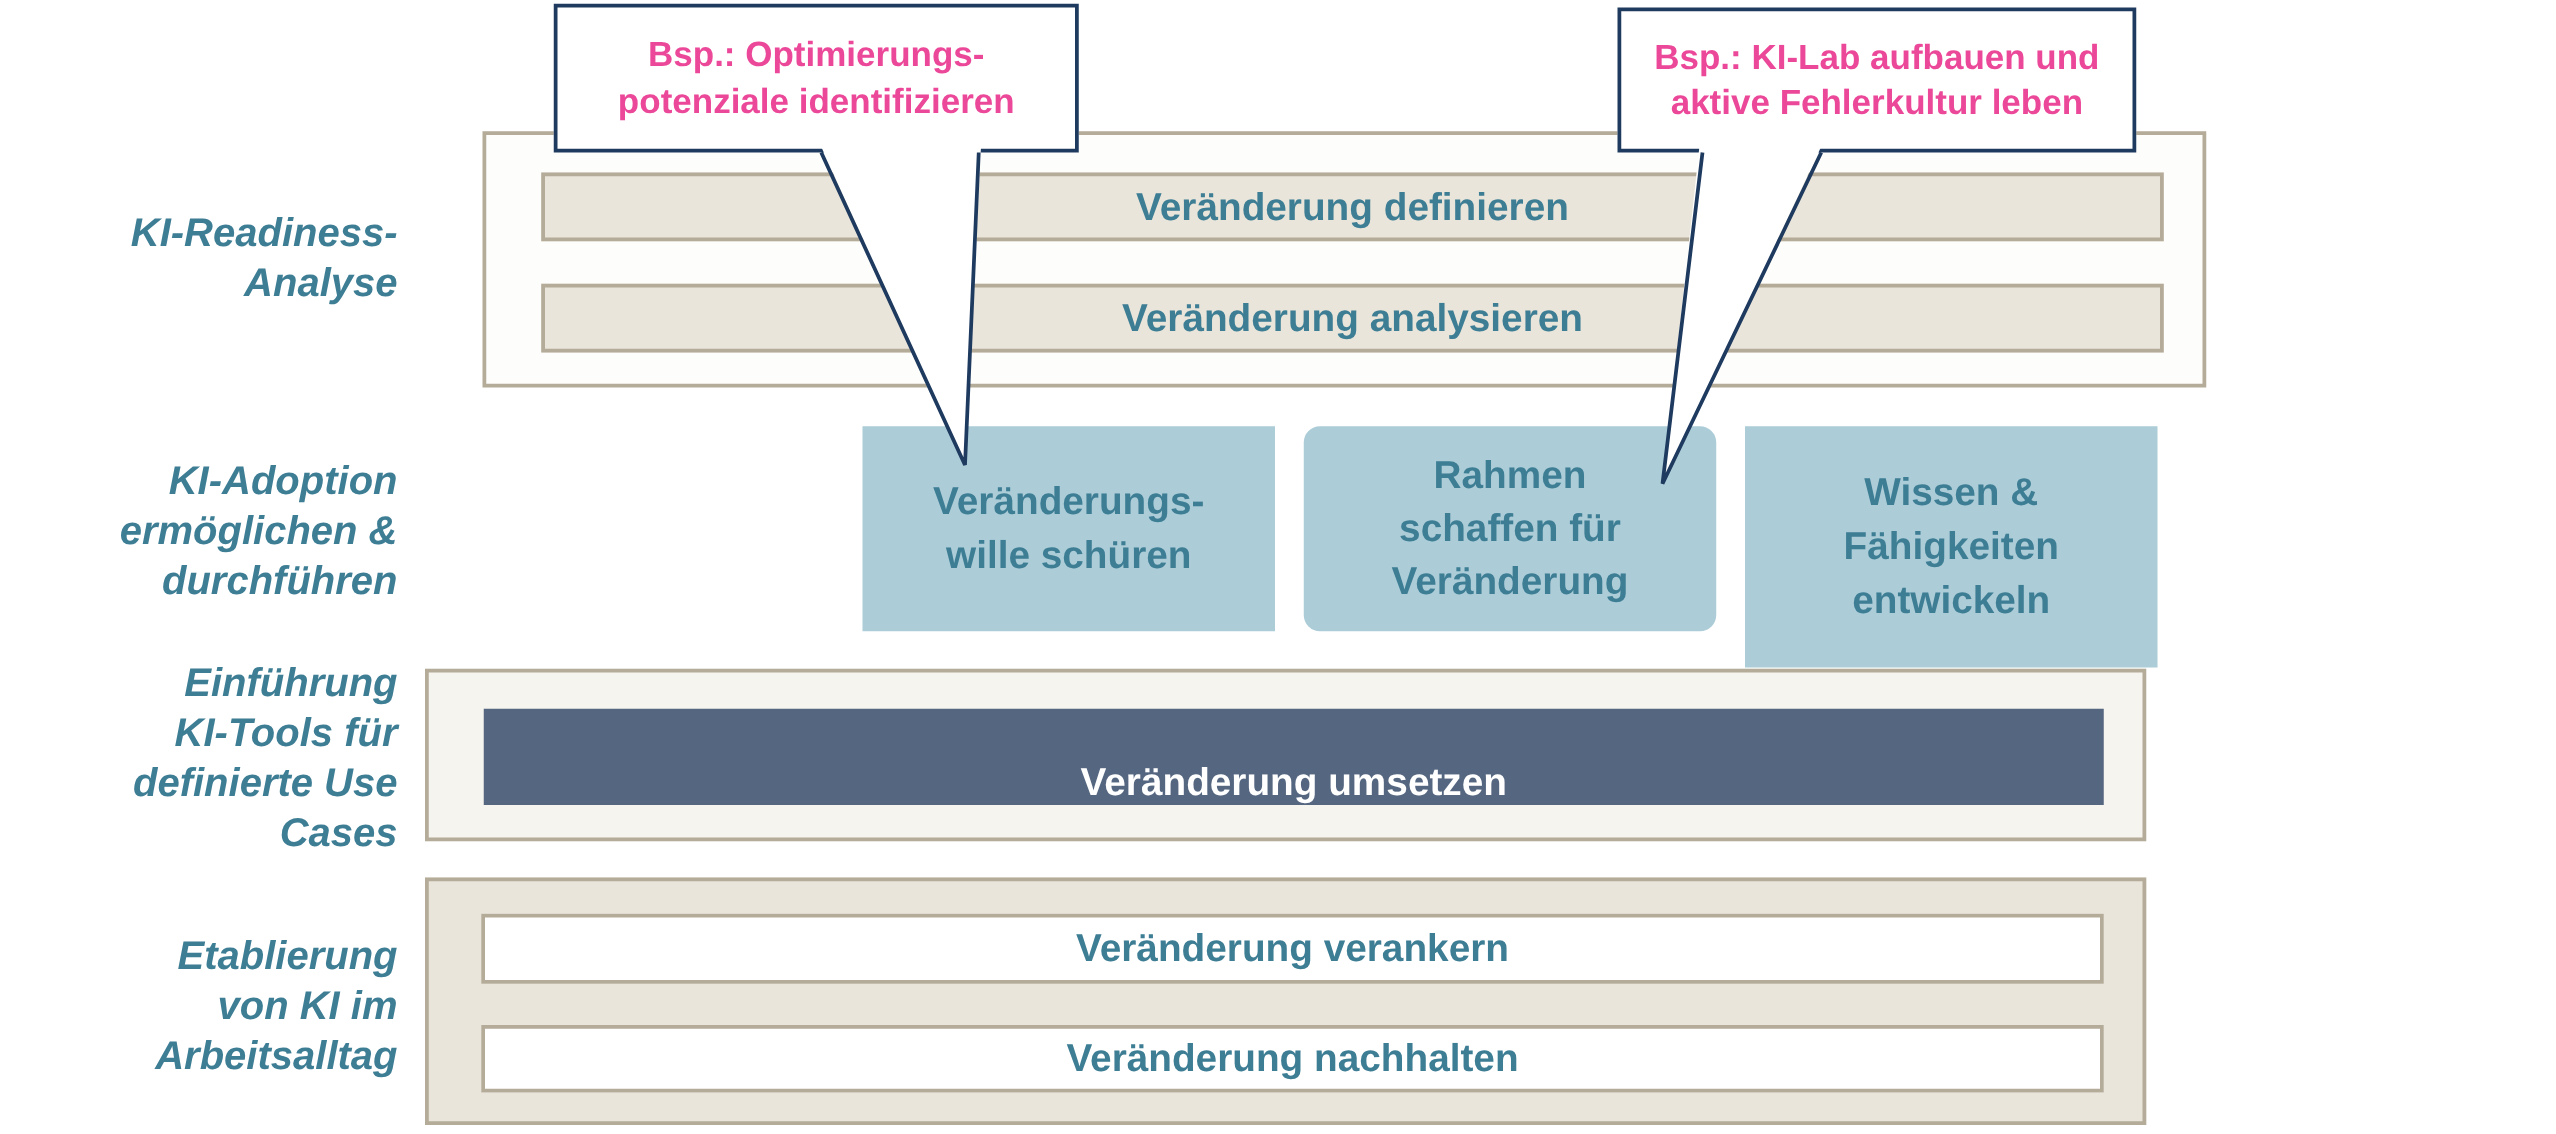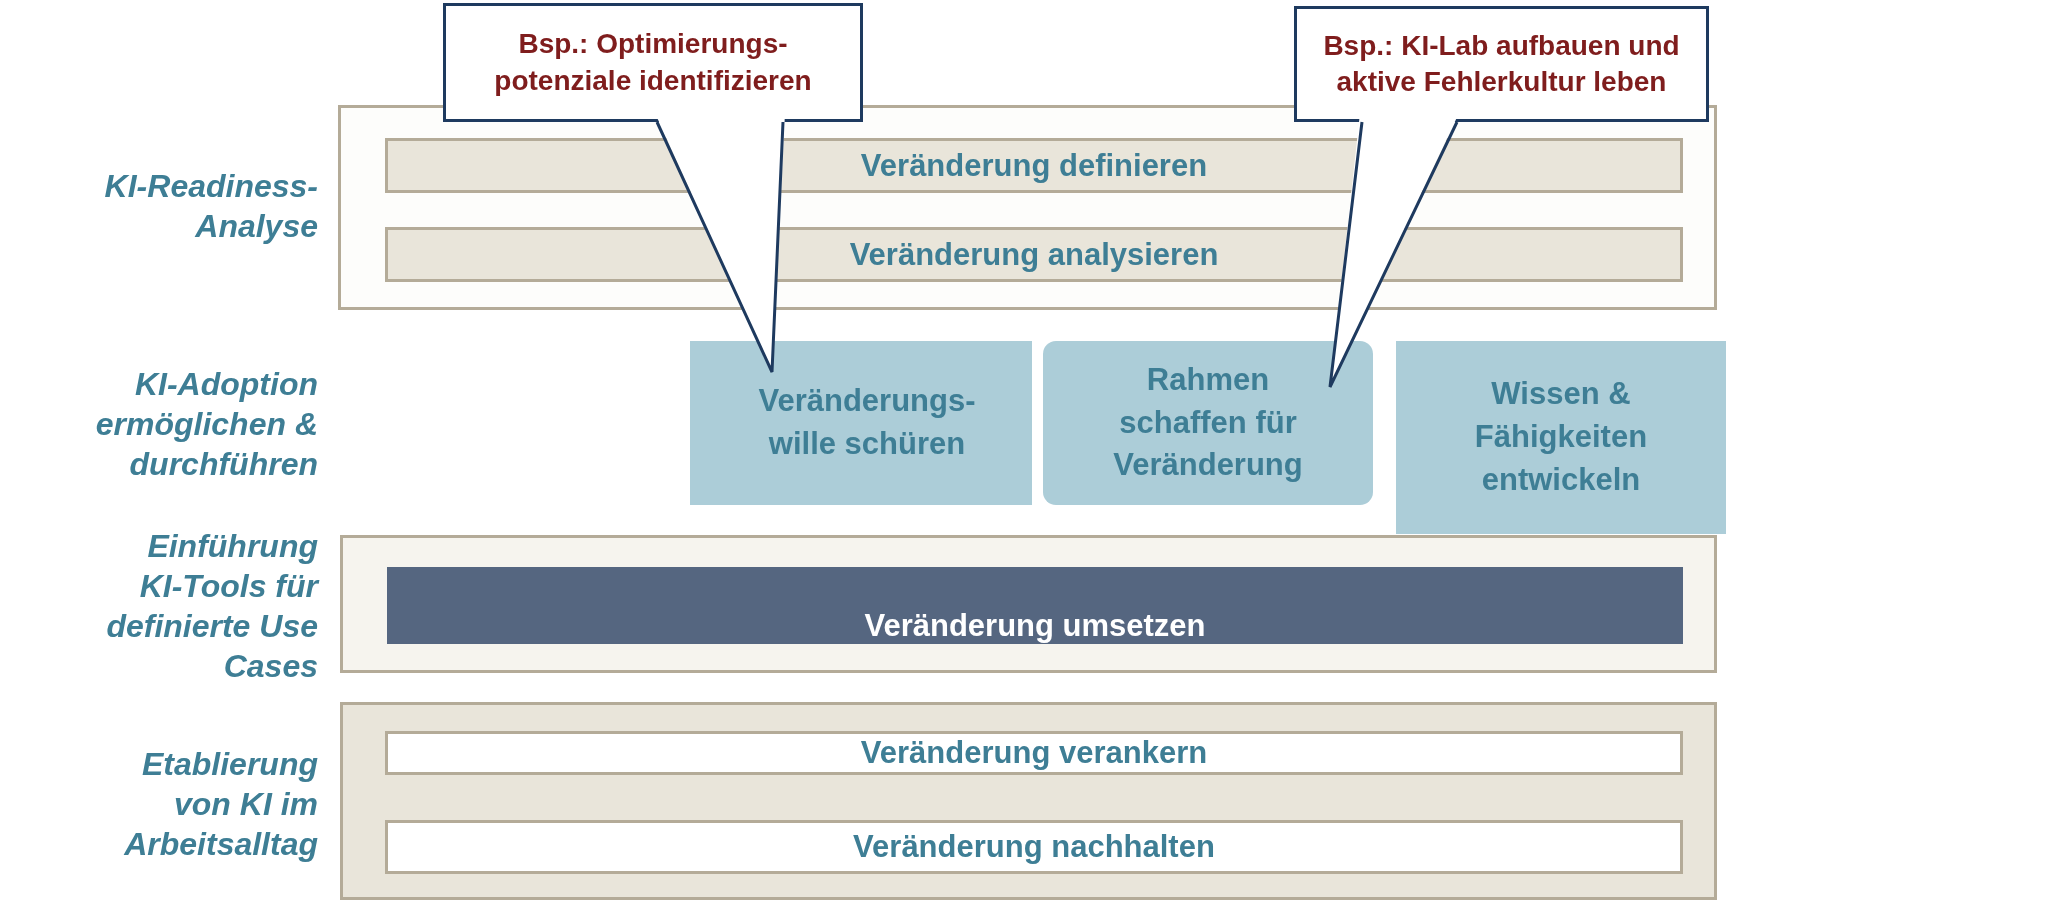--- a/index.html
+++ b/index.html
@@ -8,42 +8,42 @@
     font-family:"Liberation Sans",sans-serif;overflow:hidden;
   }
   .side-label{
     position:absolute;left:16px;width:302px;text-align:right;
     color:#3e7e95;font-weight:bold;font-style:italic;
     font-size:32px;line-height:1.25;white-space:pre-line;
   }
   .panel{
     position:absolute;border:3px solid #b4ab98;box-sizing:border-box;
   }
-  .panel-light{background:#fdfdfb;}
+  .panel-light{background:#fdfdfb;margin-left:48px;}
   .panel-cream{background:#f6f4ee;}
   .panel-beige{background:#e9e5da;}
   .inner-bar{
     position:absolute;box-sizing:border-box;
     display:flex;align-items:center;justify-content:center;
     font-weight:bold;font-size:31px;color:#3e7e95;text-align:center;
   }
   .bar-beige{background:#e9e5da;border:3px solid #b4ab98;}
   .bar-white{background:#ffffff;border:3px solid #b4ab98;}
   .bar-dark{background:#556680;color:#ffffff;border:none;}
   .blue-box{
     position:absolute;background:#accdd8;
     display:flex;align-items:center;justify-content:center;
     text-align:center;color:#3e7e95;font-weight:bold;
     font-size:31px;line-height:1.38;white-space:pre-line;
   }
   .callout{
     position:absolute;background:#ffffff;border:3px solid #1e3a5f;
     box-sizing:border-box;z-index:5;
     display:flex;align-items:center;justify-content:center;
-    text-align:center;color:#7f1d1d;font-weight:bold;
+    text-align:center;color:#ec4899;font-weight:bold;
     font-size:28px;line-height:1.3;white-space:pre-line;
   }
   .tails{
     position:absolute;left:0;top:0;z-index:6;pointer-events:none;
   }
   .right-note{
     position:absolute;left:1745px;top:388px;
     color:#45829b;font-size:31px;line-height:1.35;white-space:pre-line;
   }
 </style>
@@ -67,38 +67,38 @@
 
   <div class="panel panel-light" style="left:338px;top:105px;width:1379px;height:205px;">
     <div class="inner-bar bar-beige" style="left:44px;top:30px;width:1298px;height:55px;">
       <span>Veränderung definieren</span>
     </div>
     <div class="inner-bar bar-beige" style="left:44px;top:119px;width:1298px;height:55px;">
       <span>Veränderung analysieren</span>
     </div>
   </div>
 
-  <div class="blue-box" style="left:690px;top:341px;width:330px;height:164px;padding-left:12px;">Veränderungs-
+  <div class="blue-box" style="left:690px;top:341px;width:330px;height:164px;">Veränderungs-
 wille schüren</div>
   <div class="blue-box" style="left:1043px;top:341px;width:330px;height:164px;border-radius:13px;">Rahmen
 schaffen für
 Veränderung</div>
   <div class="blue-box" style="left:1396px;top:341px;width:330px;height:193px;">Wissen &amp;
 Fähigkeiten
 entwickeln</div>
 
 
   <div class="panel panel-cream" style="left:340px;top:535px;width:1377px;height:138px;">
     <div class="inner-bar bar-dark" style="left:44px;top:29px;width:1296px;height:77px;align-items:flex-end;">
       <span>Veränderung umsetzen</span>
     </div>
   </div>
 
   <div class="panel panel-beige" style="left:340px;top:702px;width:1377px;height:198px;">
-    <div class="inner-bar bar-white" style="left:42px;top:26px;width:1298px;height:44px;justify-content:center;">
+    <div class="inner-bar bar-white" style="left:42px;top:26px;width:1298px;height:56px;justify-content:center;">
       <span>Veränderung verankern</span>
     </div>
     <div class="inner-bar bar-white" style="left:42px;top:115px;width:1298px;height:54px;">
       <span>Veränderung nachhalten</span>
     </div>
   </div>
 
   <div class="callout" style="left:443px;top:3px;width:420px;height:119px;">Bsp.: Optimierungs-
 potenziale identifizieren</div>
   <div class="callout" style="left:1294px;top:6px;width:415px;height:116px;">Bsp.: KI-Lab aufbauen und

